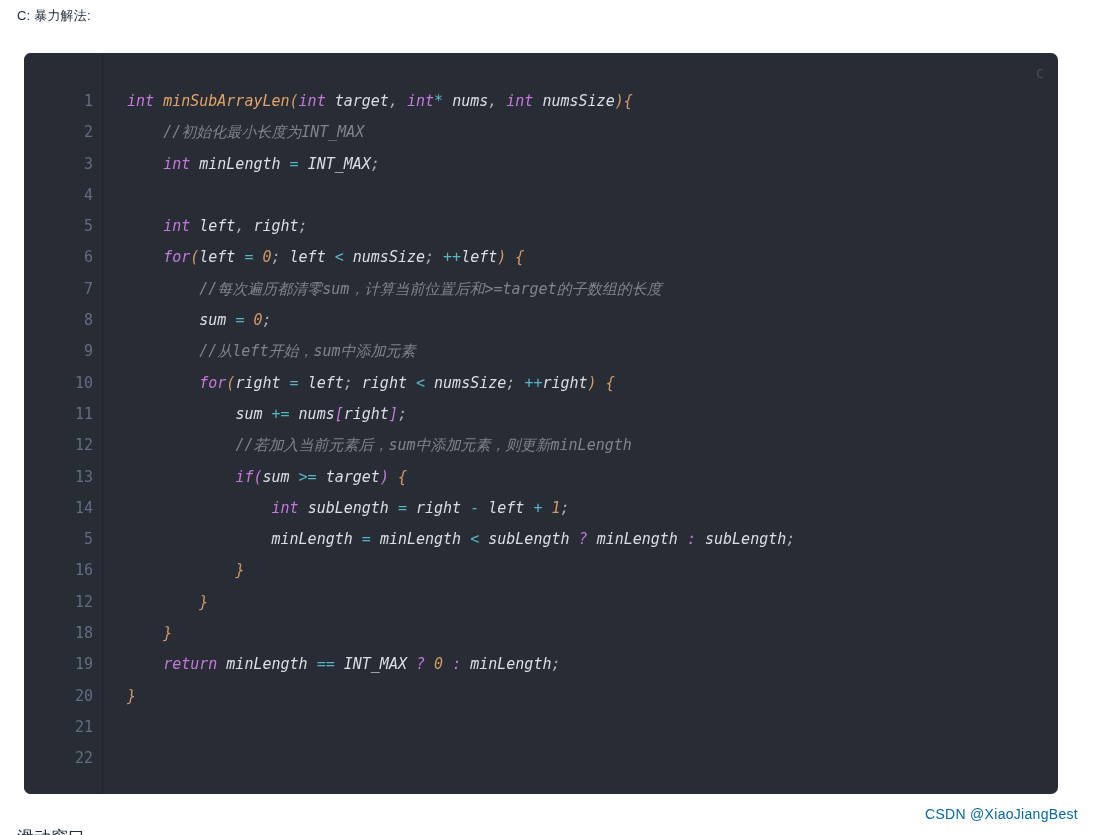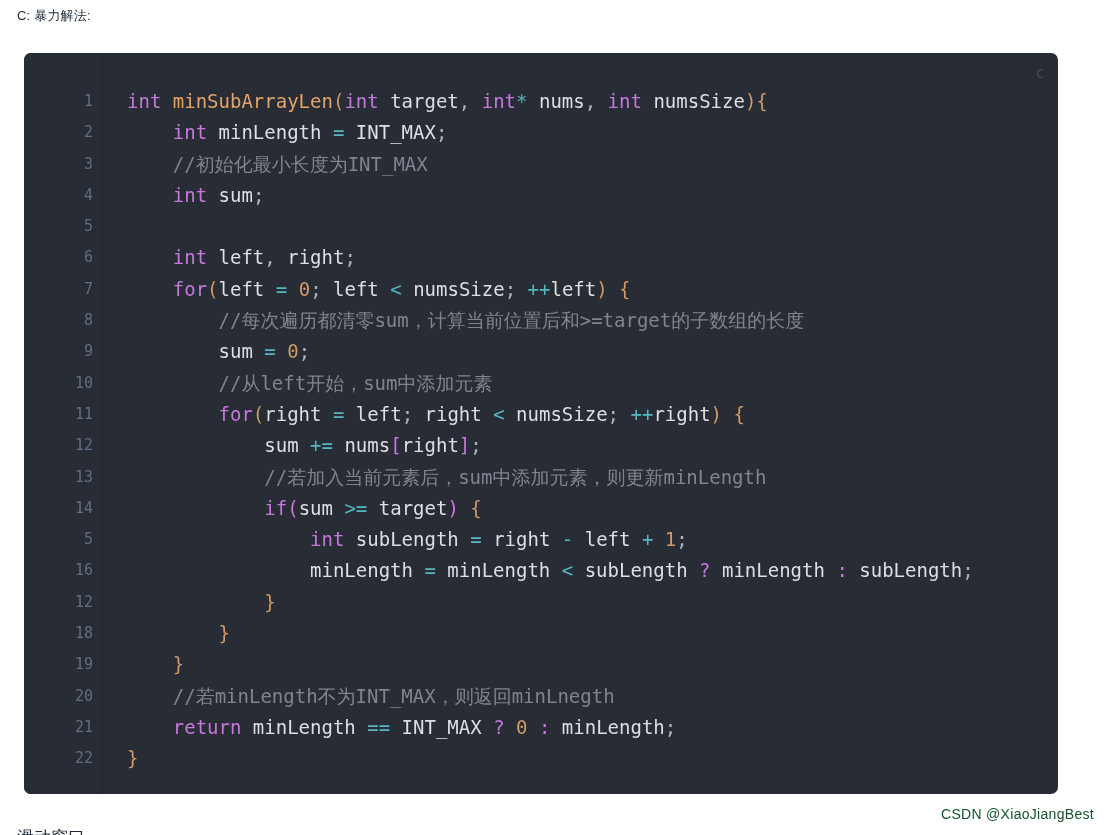--- a/index.html
+++ b/index.html
@@ -81,43 +81,44 @@
     padding-left: 24px;
     box-sizing: border-box;
     overflow: hidden;
   }
 
   .code-area .cl {
     display: block;
     height: 31.3px;
     line-height: 31.3px;
     font-family: "DejaVu Sans Mono", monospace;
-    font-size: 19px;
+    font-size: 15px;
     color: #abb2bf;
     white-space: pre;
+    font-style: italic;
   }
 
   
   .t-kw   { color: #c678dd; }           
   .t-fn   { color: #e5a36a; }           
   .t-num  { color: #d19a66; }           
   .t-op   { color: #56b6c2; }           
   .t-pun  { color: #c678dd; }           
   .t-br   { color: #d19a66; }           
   .t-var  { color: #dcdfe4; }           
   .t-cmt  { color: #7f848e; }           
   .t-con  { color: #dcdfe4; }           
   .t-pl   { color: #abb2bf; }           
 
   .watermark {
     position: absolute;
-    right: 16px;
+    right: 32px;
     top: 806px;
     font-size: 14px;
-    color: #14532d;
+    color: #0369a1;
     letter-spacing: .3px;
     user-select: none;
     white-space: nowrap;
   }
 
   .footer-clip {
     position: absolute;
     left: 17px;
     top: 826px;
     font-size: 17px;
@@ -155,39 +156,37 @@
         <span class="ln">16</span>
         <span class="ln">12</span>
         <span class="ln">18</span>
         <span class="ln">19</span>
         <span class="ln">20</span>
         <span class="ln">21</span>
         <span class="ln">22</span>
       </div>
     <div class="code-area" id="codeArea">
         <span class="cl"><span class="t-kw">int</span><span class="t-pl"> </span><span class="t-fn">minSubArrayLen</span><span class="t-br">(</span><span class="t-kw">int</span><span class="t-pl"> </span><span class="t-var">target</span><span class="t-pl">, </span><span class="t-kw">int</span><span class="t-op">*</span><span class="t-pl"> </span><span class="t-var">nums</span><span class="t-pl">, </span><span class="t-kw">int</span><span class="t-pl"> </span><span class="t-var">numsSize</span><span class="t-br">)</span><span class="t-br">{</span></span>
+        <span class="cl"><span class="t-pl">    </span><span class="t-cmt">//初始化最小长度为INT_MAX</span></span>
         <span class="cl"><span class="t-pl">    </span><span class="t-kw">int</span><span class="t-pl"> </span><span class="t-var">minLength</span><span class="t-pl"> </span><span class="t-op">=</span><span class="t-pl"> </span><span class="t-con">INT_MAX</span><span class="t-pl">;</span></span>
-        <span class="cl"><span class="t-pl">    </span><span class="t-cmt">//初始化最小长度为INT_MAX</span></span>
-        <span class="cl"><span class="t-pl">    </span><span class="t-kw">int</span><span class="t-pl"> </span><span class="t-var">sum</span><span class="t-pl">;</span></span>
         <span class="cl">&nbsp;</span>
         <span class="cl"><span class="t-pl">    </span><span class="t-kw">int</span><span class="t-pl"> </span><span class="t-var">left</span><span class="t-pl">, </span><span class="t-var">right</span><span class="t-pl">;</span></span>
         <span class="cl"><span class="t-pl">    </span><span class="t-kw">for</span><span class="t-br">(</span><span class="t-var">left</span><span class="t-pl"> </span><span class="t-op">=</span><span class="t-pl"> </span><span class="t-num">0</span><span class="t-pl">; </span><span class="t-var">left</span><span class="t-pl"> </span><span class="t-op">&lt;</span><span class="t-pl"> </span><span class="t-var">numsSize</span><span class="t-pl">; </span><span class="t-op">++</span><span class="t-var">left</span><span class="t-br">)</span><span class="t-pl"> </span><span class="t-br">{</span></span>
         <span class="cl"><span class="t-pl">        </span><span class="t-cmt">//每次遍历都清零sum，计算当前位置后和&gt;=target的子数组的长度</span></span>
         <span class="cl"><span class="t-pl">        </span><span class="t-var">sum</span><span class="t-pl"> </span><span class="t-op">=</span><span class="t-pl"> </span><span class="t-num">0</span><span class="t-pl">;</span></span>
         <span class="cl"><span class="t-pl">        </span><span class="t-cmt">//从left开始，sum中添加元素</span></span>
         <span class="cl"><span class="t-pl">        </span><span class="t-kw">for</span><span class="t-br">(</span><span class="t-var">right</span><span class="t-pl"> </span><span class="t-op">=</span><span class="t-pl"> </span><span class="t-var">left</span><span class="t-pl">; </span><span class="t-var">right</span><span class="t-pl"> </span><span class="t-op">&lt;</span><span class="t-pl"> </span><span class="t-var">numsSize</span><span class="t-pl">; </span><span class="t-op">++</span><span class="t-var">right</span><span class="t-br">)</span><span class="t-pl"> </span><span class="t-br">{</span></span>
         <span class="cl"><span class="t-pl">            </span><span class="t-var">sum</span><span class="t-pl"> </span><span class="t-op">+=</span><span class="t-pl"> </span><span class="t-var">nums</span><span class="t-pun">[</span><span class="t-var">right</span><span class="t-pun">]</span><span class="t-pl">;</span></span>
         <span class="cl"><span class="t-pl">            </span><span class="t-cmt">//若加入当前元素后，sum中添加元素，则更新minLength</span></span>
         <span class="cl"><span class="t-pl">            </span><span class="t-kw">if</span><span class="t-pun">(</span><span class="t-var">sum</span><span class="t-pl"> </span><span class="t-op">&gt;=</span><span class="t-pl"> </span><span class="t-var">target</span><span class="t-pun">)</span><span class="t-pl"> </span><span class="t-br">{</span></span>
         <span class="cl"><span class="t-pl">                </span><span class="t-kw">int</span><span class="t-pl"> </span><span class="t-var">subLength</span><span class="t-pl"> </span><span class="t-op">=</span><span class="t-pl"> </span><span class="t-var">right</span><span class="t-pl"> </span><span class="t-op">-</span><span class="t-pl"> </span><span class="t-var">left</span><span class="t-pl"> </span><span class="t-op">+</span><span class="t-pl"> </span><span class="t-num">1</span><span class="t-pl">;</span></span>
         <span class="cl"><span class="t-pl">                </span><span class="t-var">minLength</span><span class="t-pl"> </span><span class="t-op">=</span><span class="t-pl"> </span><span class="t-var">minLength</span><span class="t-pl"> </span><span class="t-op">&lt;</span><span class="t-pl"> </span><span class="t-var">subLength</span><span class="t-pl"> </span><span class="t-pun">?</span><span class="t-pl"> </span><span class="t-var">minLength</span><span class="t-pl"> </span><span class="t-pun">:</span><span class="t-pl"> </span><span class="t-var">subLength</span><span class="t-pl">;</span></span>
         <span class="cl"><span class="t-pl">            </span><span class="t-br">}</span></span>
         <span class="cl"><span class="t-pl">        </span><span class="t-br">}</span></span>
         <span class="cl"><span class="t-pl">    </span><span class="t-br">}</span></span>
-        <span class="cl"><span class="t-pl">    </span><span class="t-cmt">//若minLength不为INT_MAX，则返回minLnegth</span></span>
         <span class="cl"><span class="t-pl">    </span><span class="t-kw">return</span><span class="t-pl"> </span><span class="t-var">minLength</span><span class="t-pl"> </span><span class="t-op">==</span><span class="t-pl"> </span><span class="t-con">INT_MAX</span><span class="t-pl"> </span><span class="t-pun">?</span><span class="t-pl"> </span><span class="t-num">0</span><span class="t-pl"> </span><span class="t-pun">:</span><span class="t-pl"> </span><span class="t-var">minLength</span><span class="t-pl">;</span></span>
         <span class="cl"><span class="t-br">}</span></span>
       </div>
   </div>
 </div>
 
 <div class="watermark">CSDN @XiaoJiangBest</div>
 
 <div class="footer-clip">滑动窗口</div>
 

